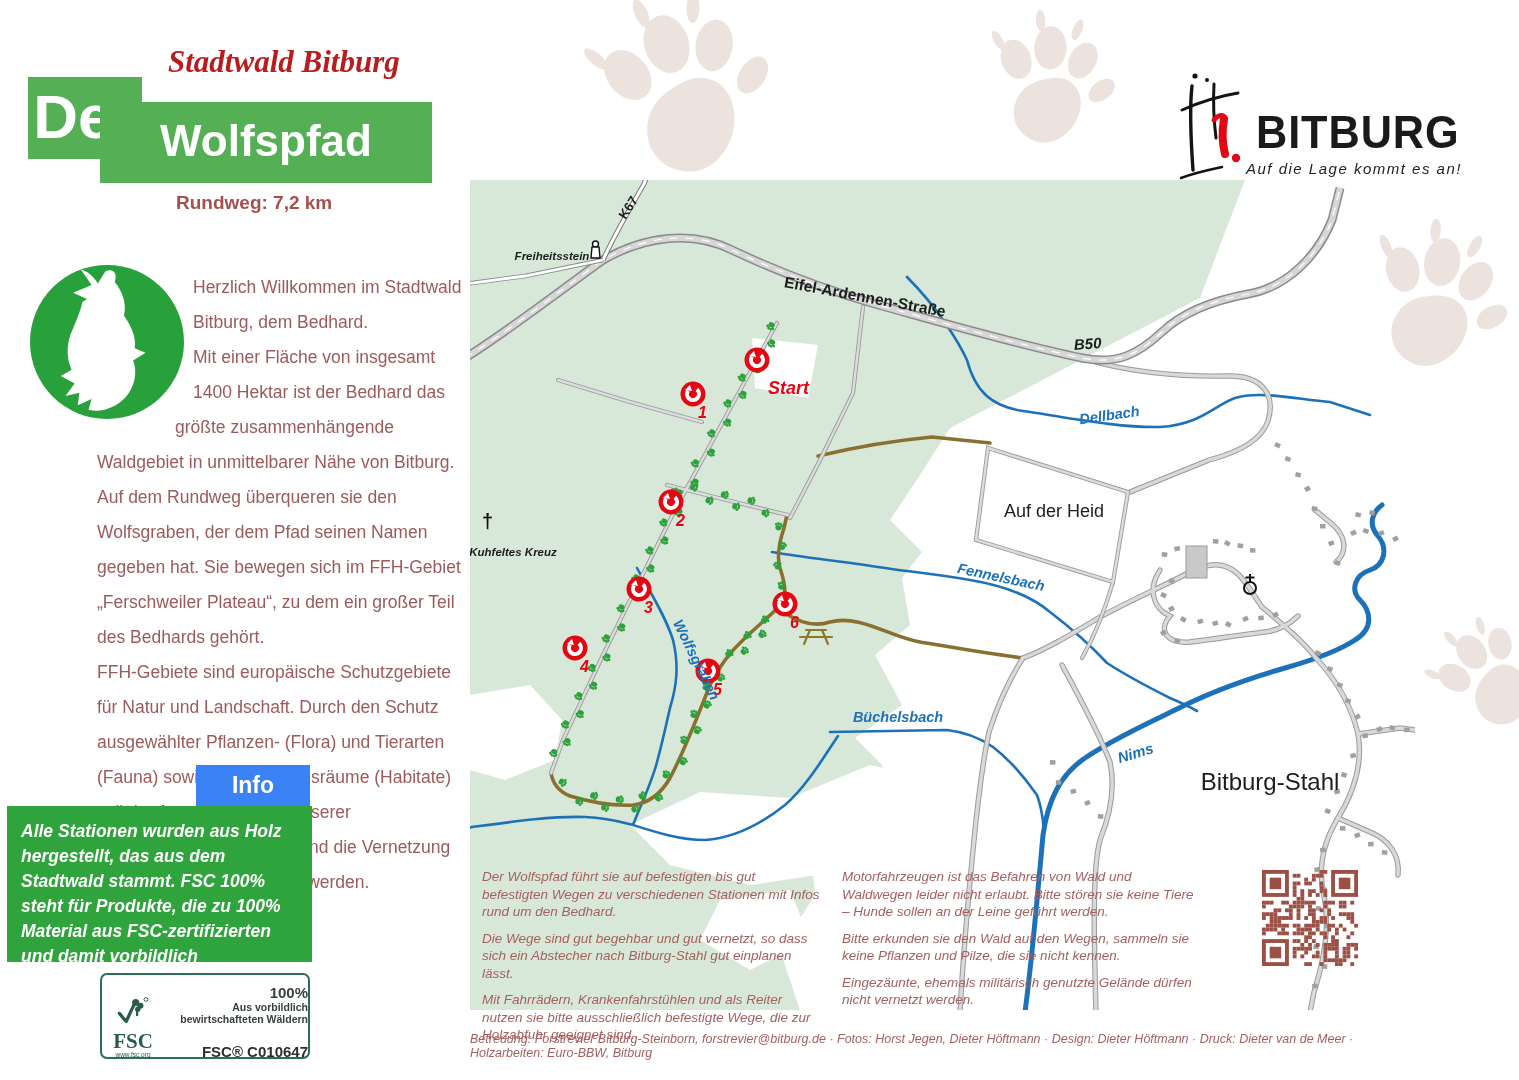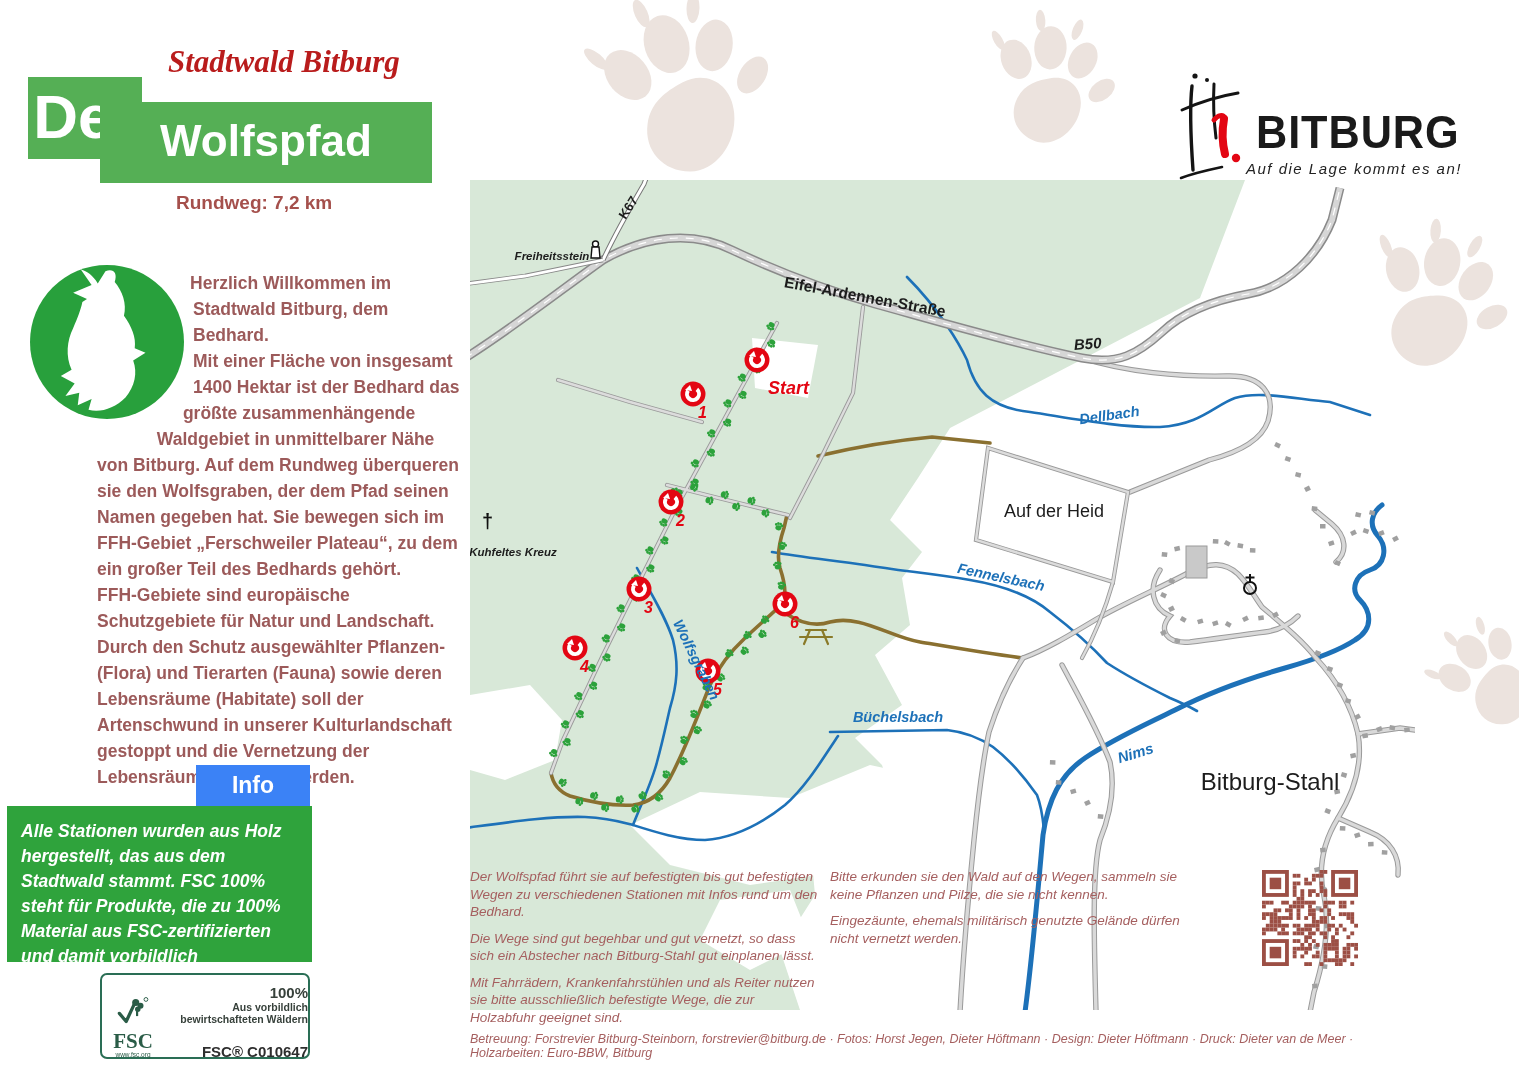--- a/index.html
+++ b/index.html
@@ -8,40 +8,40 @@
   .abs{position:absolute;}
   
   .title-box{background:#55af55;color:#fff;font-weight:bold;}
   #box-der{left:28px;top:30px;width:114px;height:82px;font-size:62px;line-height:80px;text-align:center;margin-top:47px;}
   #box-wolfspfad{left:100px;top:102px;width:332px;height:81px;font-size:44px;line-height:78px;text-align:center;}
   #subtitle{left:168px;top:44px;font-family:"Liberation Serif",serif;font-style:italic;font-weight:bold;
             font-size:31px;color:#b91c1c;}
   #distance{left:176px;top:192px;font-size:19px;color:#a5504c;font-weight:bold;}
   
   #wolf-circle{left:30px;top:265px;width:154px;height:154px;border-radius:50%;background:#28a03c;}
-  #intro{left:97px;top:270px;width:366px;font-size:17.5px;line-height:26px;color:#9c5a5a;font-weight:bold;}
+  #intro{left:97px;top:270px;width:366px;font-size:17.5px;line-height:35px;color:#9c5a5a;}
   #intro p{margin:0;}
   #circle-spacer{float:left;width:96px;height:166px;shape-outside:circle(90px at 2px 72px);shape-margin:12px;}
   
   #info-tab{left:196px;top:765px;width:114px;height:41px;background:#3b82f6;color:#fff;font-weight:bold;
             font-size:23px;text-align:center;line-height:41px;}
   #green-box{left:7px;top:806px;width:277px;height:130px;background:#2fa33c;color:#fff;font-style:italic;
              font-weight:bold;font-size:17.5px;line-height:25px;padding:13px 14px;}
   
   #fsc{left:100px;top:973px;width:206px;height:82px;border:2px solid #2a6e55;border-radius:7px;background:#fff;display:flex;}
   #fsc-left{width:62px;text-align:center;padding-top:22px;}
   #fsc-brand{font-family:"Liberation Serif",serif;font-weight:bold;font-size:21px;color:#2a5c47;line-height:20px;}
   #fsc-url{font-size:6.5px;color:#2a5c47;}
   #fsc-right{flex:1;text-align:right;padding-top:9px;color:#37413b;}
   #fsc-100{font-weight:bold;font-size:15px;}
   .fsc-small{font-weight:bold;font-size:10.5px;line-height:12px;}
   #fsc-code{font-weight:bold;font-size:15px;margin-top:18px;color:#2e2e2e;}
   
   .notes{top:868px;font-size:13.5px;line-height:17.5px;font-style:italic;color:#a55f5f;}
-  .notes p{margin:0 0 9px 0;}
+  .notes p{margin:0 0 9px 12px;}
   #notes-left{left:470px;width:352px;}
   #notes-right{left:830px;width:368px;}
   #credits{left:470px;top:1032px;width:920px;font-size:12.5px;font-style:italic;color:#a55f5f;}
   
   #brand-name{left:1256px;top:105px;font-size:46px;font-weight:bold;color:#1a1a1a;letter-spacing:1px;
               transform:scaleX(.94);transform-origin:left;}
   #brand-tagline{left:1246px;top:160px;font-size:15px;font-style:italic;letter-spacing:1.5px;color:#222;}
   
   #map-svg{left:470px;top:180px;}
   text{font-family:"Liberation Sans",sans-serif;}
@@ -431,20 +431,21 @@
   <text x="584" y="337" font-size="18" class="lbl-place" text-anchor="middle">Auf der Heid</text>
   <text x="800" y="610" font-size="24" class="lbl-place" text-anchor="middle">Bitburg-Stahl</text>
 </svg>
 
 <div class="abs notes" id="notes-left">
   <p>Der Wolfspfad führt sie auf befestigten bis gut befestigten Wegen zu verschiedenen Stationen mit Infos rund um den Bedhard.</p>
   <p>Die Wege sind gut begehbar und gut vernetzt, so dass sich ein Abstecher nach Bitburg-Stahl gut einplanen lässt.</p>
   <p>Mit Fahrrädern, Krankenfahrstühlen und als Reiter nutzen sie bitte ausschließlich befestigte Wege, die zur Holzabfuhr geeignet sind.</p>
 </div>
 <div class="abs notes" id="notes-right">
+  <p>Motorfahrzeugen ist das Befahren von Wald und Waldwegen leider nicht erlaubt. Bitte stören sie keine Tiere – Hunde sollen an der Leine geführt werden.</p>
   <p>Bitte erkunden sie den Wald auf den Wegen, sammeln sie keine Pflanzen und Pilze, die sie nicht kennen.</p>
   <p>Eingezäunte, ehemals militärisch genutzte Gelände dürfen nicht vernetzt werden.</p>
 </div>
 
 <svg class="abs" style="left:1262px;top:870px;" width="96" height="96" viewBox="0 0 25 25" id="qr-svg">
     <rect x="15" y="0" width="1" height="1" fill="#9c4f45"></rect>
     <rect x="16" y="0" width="1" height="1" fill="#9c4f45"></rect>
     <rect x="8" y="1" width="1" height="1" fill="#9c4f45"></rect>
     <rect x="9" y="1" width="1" height="1" fill="#9c4f45"></rect>
     <rect x="13" y="1" width="1" height="1" fill="#9c4f45"></rect>

